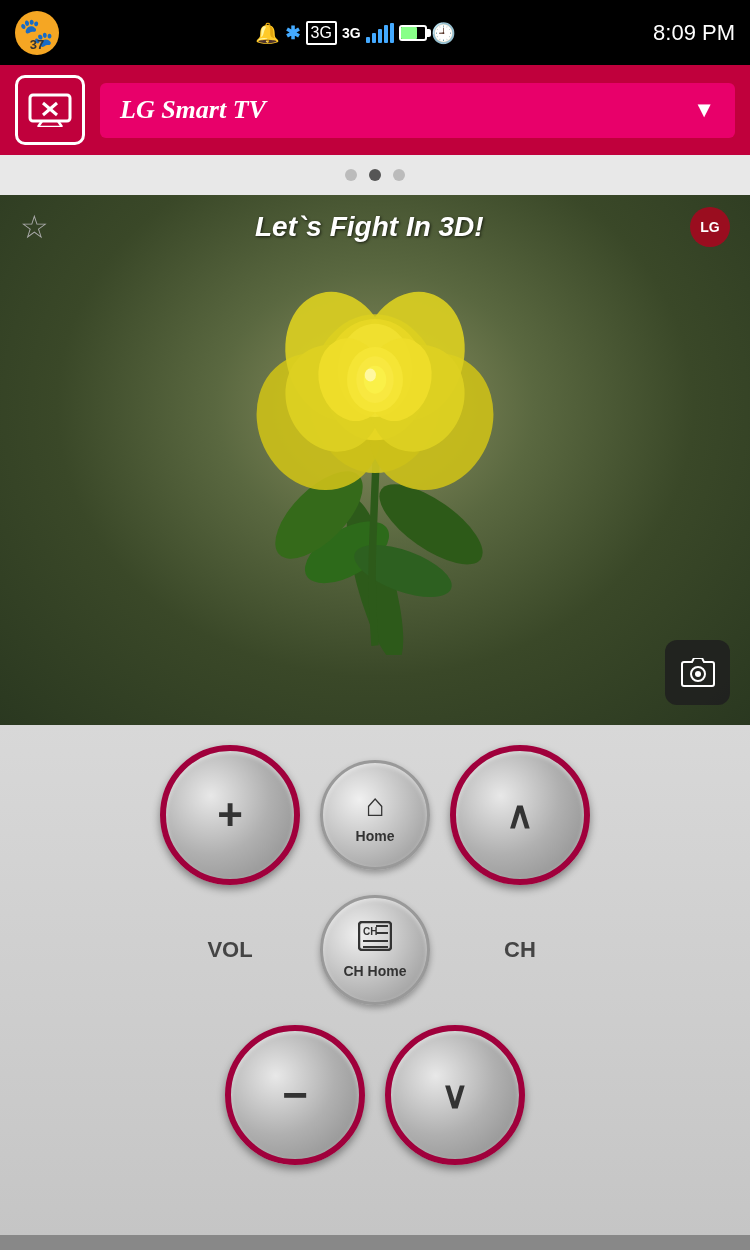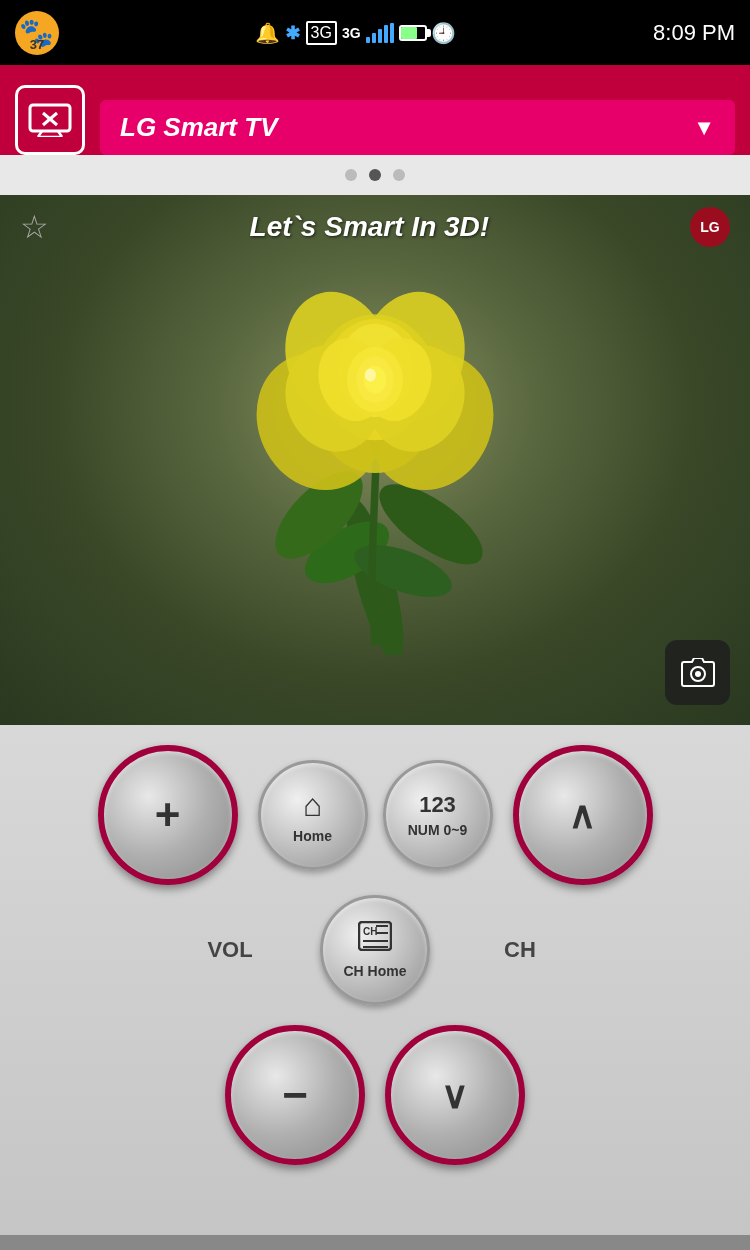--- a/index.html
+++ b/index.html
@@ -75,23 +75,24 @@
       background: #4af;
       border-radius: 1px;
     }
 
     
     #app-header {
       width: 750px;
       height: 90px;
       background: #c0003c;
       display: flex;
-      align-items: flex-end;
+      align-items: center;
       padding: 0 15px;
       gap: 15px;
+      font-family: Liberation Serif, serif;
     }
 
     .tv-icon-btn {
       width: 70px;
       height: 70px;
       background: #c0003c;
       border: 3px solid white;
       border-radius: 10px;
       display: flex;
       align-items: center;
@@ -440,21 +441,21 @@
 
 <div id="dots-bar">
   <div class="dot"></div>
   <div class="dot active"></div>
   <div class="dot"></div>
 </div>
 
 <div id="content-area">
   <div class="content-header">
     <span class="star-icon">☆</span>
-    <span class="content-title">Let`s Smart In 3D!</span>
+    <span class="content-title">Let`s Fight In 3D!</span>
     <div class="lg-logo">
       <div class="lg-circle">
         <span>LG</span>
       </div>
     </div>
   </div>
 
   <div class="rose-container">
     <svg class="rose-svg" viewBox="0 0 380 450" xmlns="http://www.w3.org/2000/svg">
 
@@ -504,24 +505,20 @@
       <div class="knob-large">
         <span>+</span>
       </div>
     </div>
 
     <div class="center-buttons">
       <div class="center-row">
         <div class="knob-medium">
           <span class="knob-icon">⌂</span>
           <span class="knob-label">Home</span>
-        </div>
-        <div class="knob-medium">
-          <span class="knob-icon" style="font-size:22px;font-weight:bold;">123</span>
-          <span class="knob-label">NUM 0~9</span>
         </div>
       </div>
     </div>
 
     <div class="ch-section">
       <div class="knob-large">
         <span style="font-size:38px;">∧</span>
       </div>
     </div>
   </div>

